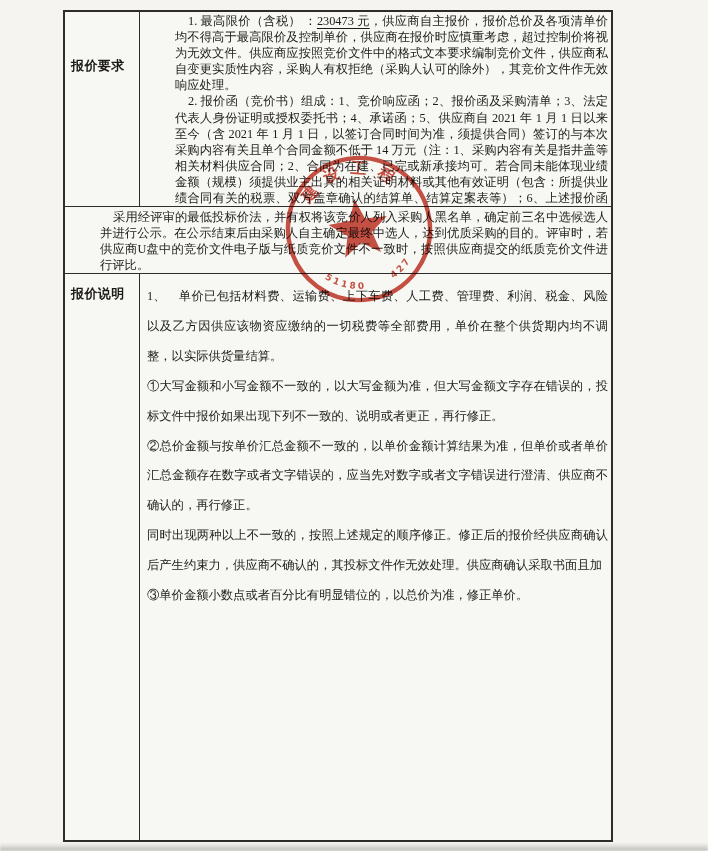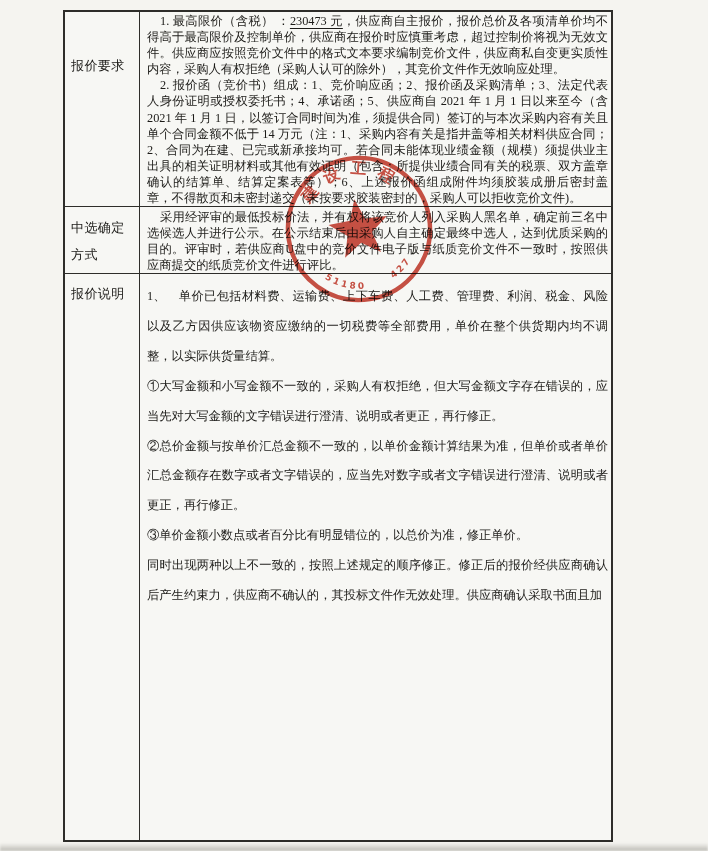--- a/index.html
+++ b/index.html
@@ -29,34 +29,34 @@
   .t-row{display:flex;box-sizing:border-box;}
   .t-row.r1{height:195px;border-bottom:1.5px solid var(--line);}
   .t-row.r2{height:67px;border-bottom:1.5px solid var(--line);}
   .t-row.r3{flex:1;}
   .label-cell{
     width:75px;box-sizing:border-box;flex:0 0 75px;
     border-right:1.5px solid var(--line);
     padding:8px 2px 0 6px;
     font-size:13px;letter-spacing:.4px;
     line-height:27px;
-    font-weight:400;
+    font-weight:700;
   }
   .r1 .label-cell{padding-top:40px;}
   .r2 .label-cell{padding-top:7px;}
   .r3 .label-cell{padding-top:6px;}
   .content-cell{
     flex:1;box-sizing:border-box;
     padding:1px 3px 0 7px;
     font-size:12.3px;
     text-align:justify;
     overflow:hidden;
   }
   .content-cell p{margin:0;padding:0;}
-  .dense{line-height:16.1px;}
+  .dense{line-height:16.1px;margin-left:28px;}
   .r2 .content-cell{padding-top:2px;}
   .wide{line-height:29.9px;padding-top:8px;}
   .p-indent{text-indent:13px;}
   .u-val{text-decoration:underline;text-underline-offset:3px;}
   
   .seal{
     position:absolute;left:274px;top:144px;
     width:170px;height:170px;
     mix-blend-mode:multiply;
     opacity:.88;
@@ -84,38 +84,35 @@
       <div class="label-cell">
         <span>报价要求</span>
       </div>
       <div class="content-cell dense">
         <p class="p-indent"><span>1. 最高限价（含税） ：</span><span class="u-val">230473 元</span><span>，供应商自主报价，报价总价及各项清单价均不得高于最高限价及控制单价，供应商在报价时应慎重考虑，超过控制价将视为无效文件。供应商应按照竞价文件中的格式文本要求编制竞价文件，供应商私自变更实质性内容，采购人有权拒绝（采购人认可的除外），其竞价文件作无效响应处理。</span></p>
         <p class="p-indent">2. 报价函（竞价书）组成：1、竞价响应函；2、报价函及采购清单；3、法定代表人身份证明或授权委托书；4、承诺函；5、供应商自 2021 年 1 月 1 日以来至今（含 2021 年 1 月 1 日，以签订合同时间为准，须提供合同）签订的与本次采购内容有关且单个合同金额不低于 14 万元（注：1、采购内容有关是指井盖等相关材料供应合同；2、合同为在建、已完或新承接均可。若合同未能体现业绩金额（规模）须提供业主出具的相关证明材料或其他有效证明（包含：所提供业绩合同有关的税票、双方盖章确认的结算单、结算定案表等）；6、上述报价函组成附件均须胶装成册后密封盖章，不得散页和未密封递交（未按要求胶装密封的，采购人可以拒收竞价文件)。</p>
       </div>
     </div>
 
     <div class="t-row r2">
-      <div class="label-cell">
-        <span>中选确定方式</span>
-      </div>
       <div class="content-cell dense">
         <p class="p-indent">采用经评审的最低投标价法，并有权将该竞价人列入采购人黑名单，确定前三名中选候选人并进行公示。在公示结束后由采购人自主确定最终中选人，达到优质采购的目的。评审时，若供应商U盘中的竞价文件电子版与纸质竞价文件不一致时，按照供应商提交的纸质竞价文件进行评比。</p>
       </div>
     </div>
 
     <div class="t-row r3">
       <div class="label-cell">
         <span>报价说明</span>
       </div>
       <div class="content-cell wide">
         <p>1、　单价已包括材料费、运输费、上下车费、人工费、管理费、利润、税金、风险以及乙方因供应该物资应缴纳的一切税费等全部费用，单价在整个供货期内均不调整，以实际供货量结算。</p>
-        <p>①大写金额和小写金额不一致的，采购人有权拒绝，但大写金额文字存在错误的，应当先对大写金额的文字错误进行澄清、说明或者更正，再行修正。</p>
-        <p>②总价金额与按单价汇总金额不一致的，以单价金额计算结果为准，但单价或者单价汇总金额存在数字或者文字错误的，应当先对数字或者文字错误进行澄清、说明或者更正，再行修正。</p>
+        <p>①大写金额和小写金额不一致的，以大写金额为准，但大写金额文字存在错误的，投标文件中报价如果出现下列不一致的、说明或者更正，再行修正。</p>
+        <p>②总价金额与按单价汇总金额不一致的，以单价金额计算结果为准，但单价或者单价汇总金额存在数字或者文字错误的，应当先对数字或者文字错误进行澄清、供应商不确认的，再行修正。</p>
+        <p>同时出现两种以上不一致的，按照上述规定的顺序修正。修正后的报价经供应商确认后产生约束力，供应商不确认的，其投标文件作无效处理。供应商确认采取书面且加</p>
         <p>③单价金额小数点或者百分比有明显错位的，以总价为准，修正单价。</p>
-        <p>同时出现两种以上不一致的，按照上述规定的顺序修正。修正后的报价经供应商确认后产生约束力，供应商不确认的，其投标文件作无效处理。供应商确认采取书面且加</p>
       </div>
     </div>
 
   </div>
 
   <svg class="seal" viewBox="0 0 170 170" aria-hidden="true">
     <defs>
       <path id="arcTop" d="M 30 85 A 55 55 0 0 1 140 85" fill="none"></path>
       <path id="arcBottom" d="M 24 84 A 60 60 0 0 0 146 84" fill="none"></path>
     </defs>

